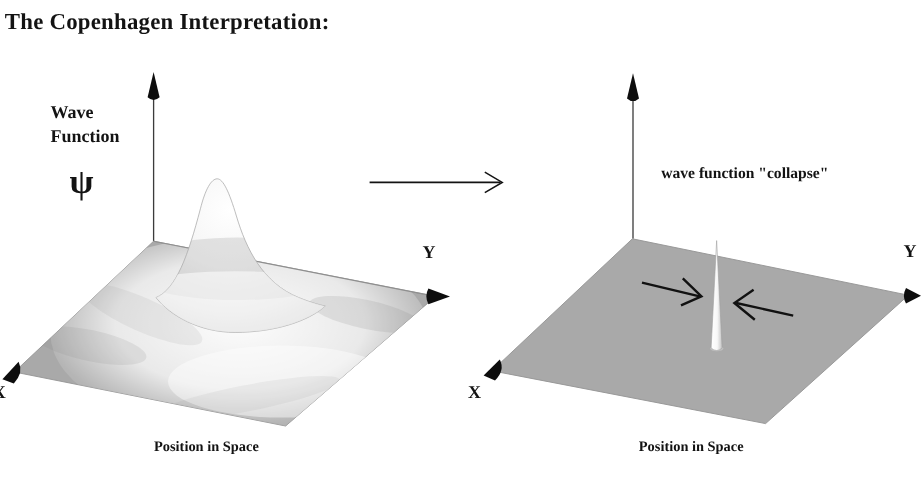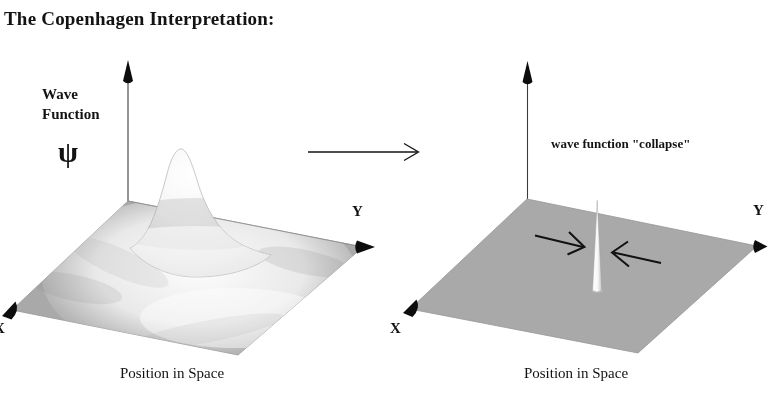--- a/index.html
+++ b/index.html
@@ -42,21 +42,21 @@
   }
   .axis-letter{
     font-size:15px;font-weight:700;
   }
   .yl-left{left:352px;top:203px;}
   .xl-left{left:-6px;top:320px;}
   .yl-right{left:753px;top:202px;}
   .xl-right{left:390px;top:320px;}
   .caption{
     top:365px;
-    font-size:15px;font-weight:400;
+    font-size:12px;font-weight:700;
     transform:translateX(-50%);
   }
   .cap-left{left:172px;}
   .cap-right{left:576px;}
 </style>
 </head>
 <body>
 
 <div id="canvas">
 

